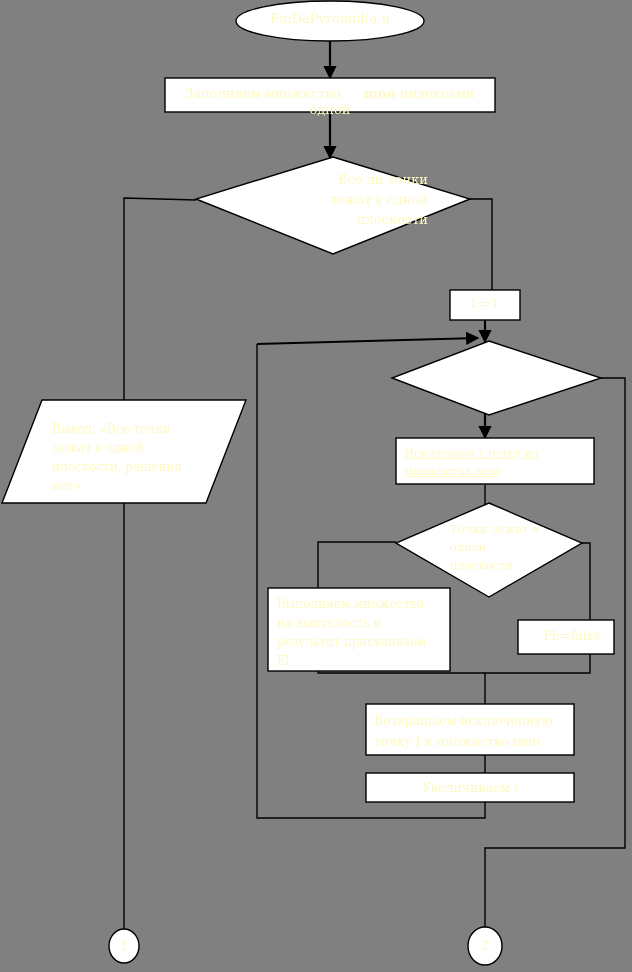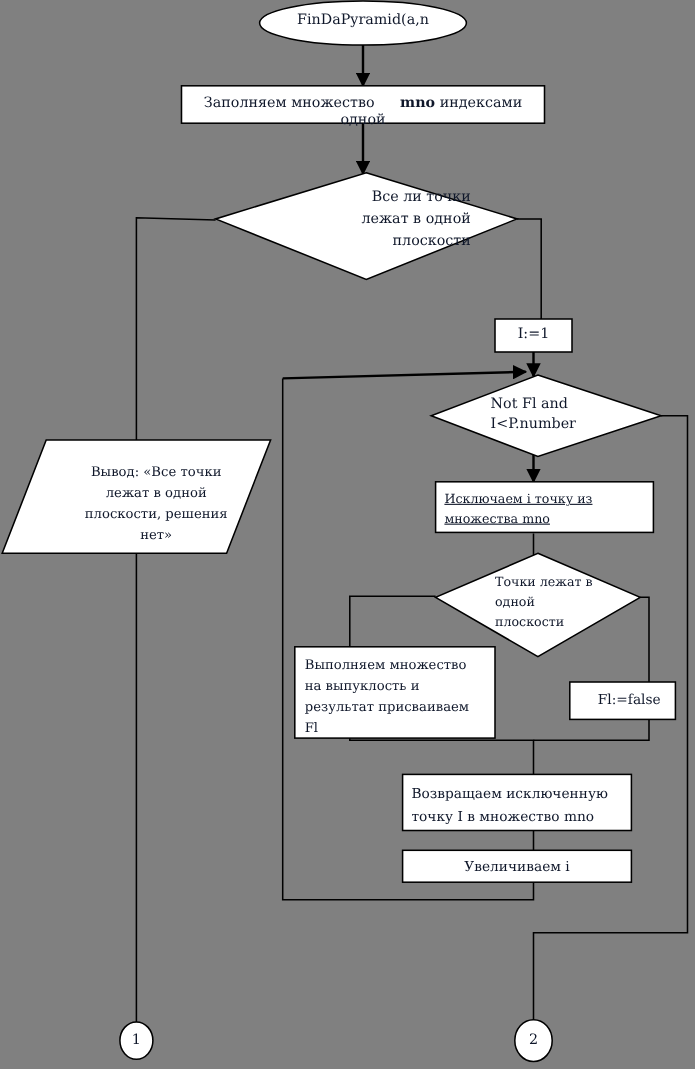--- a/index.html
+++ b/index.html
@@ -20,21 +20,21 @@
     left: 0;
     top: 0;
     width: 632px;
     height: 972px;
   }
   .shape-fill { fill: #ffffff; stroke: #000000; stroke-width: 1.4; }
   .conn { stroke: #000000; stroke-width: 1.4; fill: none; }
   .conn-thick { stroke: #000000; stroke-width: 2.2; fill: none; }
   .node-text {
     position: absolute;
-    color: #0f172a;
+    color: #fef9c3;
     font-family: "DejaVu Serif", "Liberation Serif", serif;
     white-space: pre-line;
     pointer-events: none;
   }
   .t-center { text-align: center; }
   .t-left { text-align: left; }
   .bold-inline { font-weight: bold; margin-left: 19px; }
 </style>
 </head>
 <body>
@@ -112,29 +112,27 @@
   </svg>
 
   <div class="node-text t-center" style="left:236px; top:11px; width:188px; font-size:13px; line-height:15px;">FinDaPyramid(a,n</div>
 
   <div class="node-text t-center" style="left:170px; top:86px; width:320px; font-size:13px; line-height:16px;"><span>Заполняем множество </span><span class="bold-inline">mno</span><span>  индексами одной</span></div>
 
   <div class="node-text t-left" style="left:258px; top:170px; width:170px; font-size:13px; line-height:20px;text-align:right;">Все ли точки
 лежат в одной
 плоскости</div>
 
-  <div class="node-text t-left" style="left:52px; top:420px; width:180px; font-size:12px; line-height:19px;text-align:center;">Вывод: «Все точки
+  <div class="node-text t-left" style="left:52px; top:420px; width:180px; font-size:12px; line-height:19px;">Вывод: «Все точки
 лежат в одной
 плоскости, решения
 нет»</div>
 
   <div class="node-text t-center" style="left:450px; top:296px; width:70px; font-size:13px; line-height:16px;">I:=1</div>
 
-  <div class="node-text t-left" style="left:446px; top:359px; width:140px; font-size:13px; line-height:18px;">Not Fl and
-I&lt;P.number</div>
 
   <div class="node-text t-left" style="left:404px; top:444px; width:190px; font-size:11.5px; line-height:18px;text-decoration:underline;">Исключаем i точку из
 множества mno</div>
 
   <div class="node-text t-left" style="left:450px; top:520px; width:130px; font-size:11.5px; line-height:18px;">Точки лежат в
 одной
 плоскости</div>
 
   <div class="node-text t-left" style="left:277px; top:595px; width:176px; font-size:12px; line-height:19px;">Выполняем множество
 на выпуклость и

